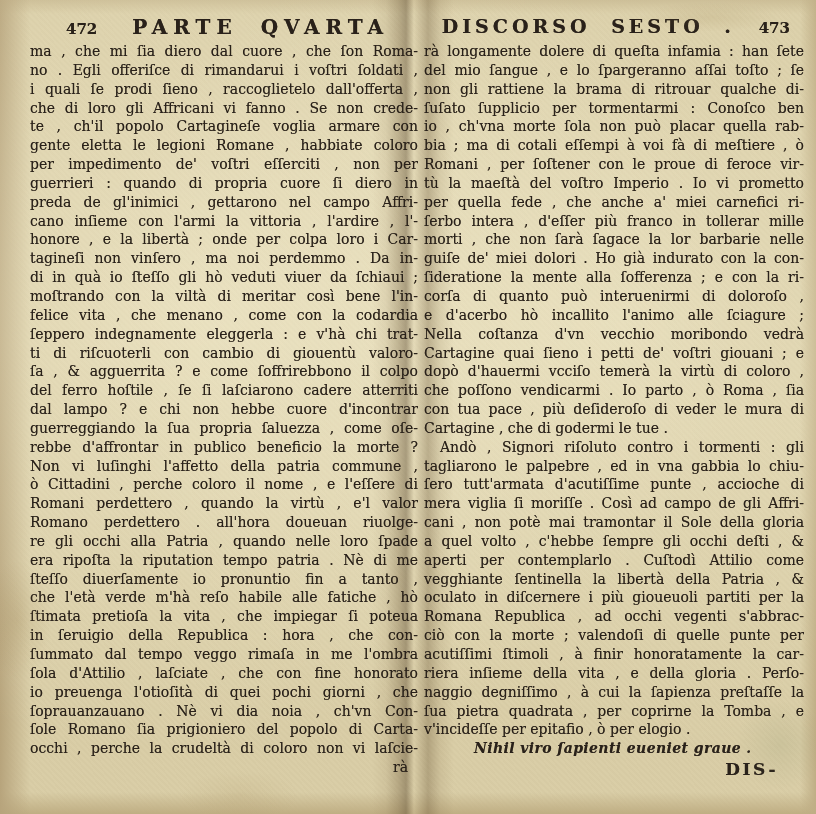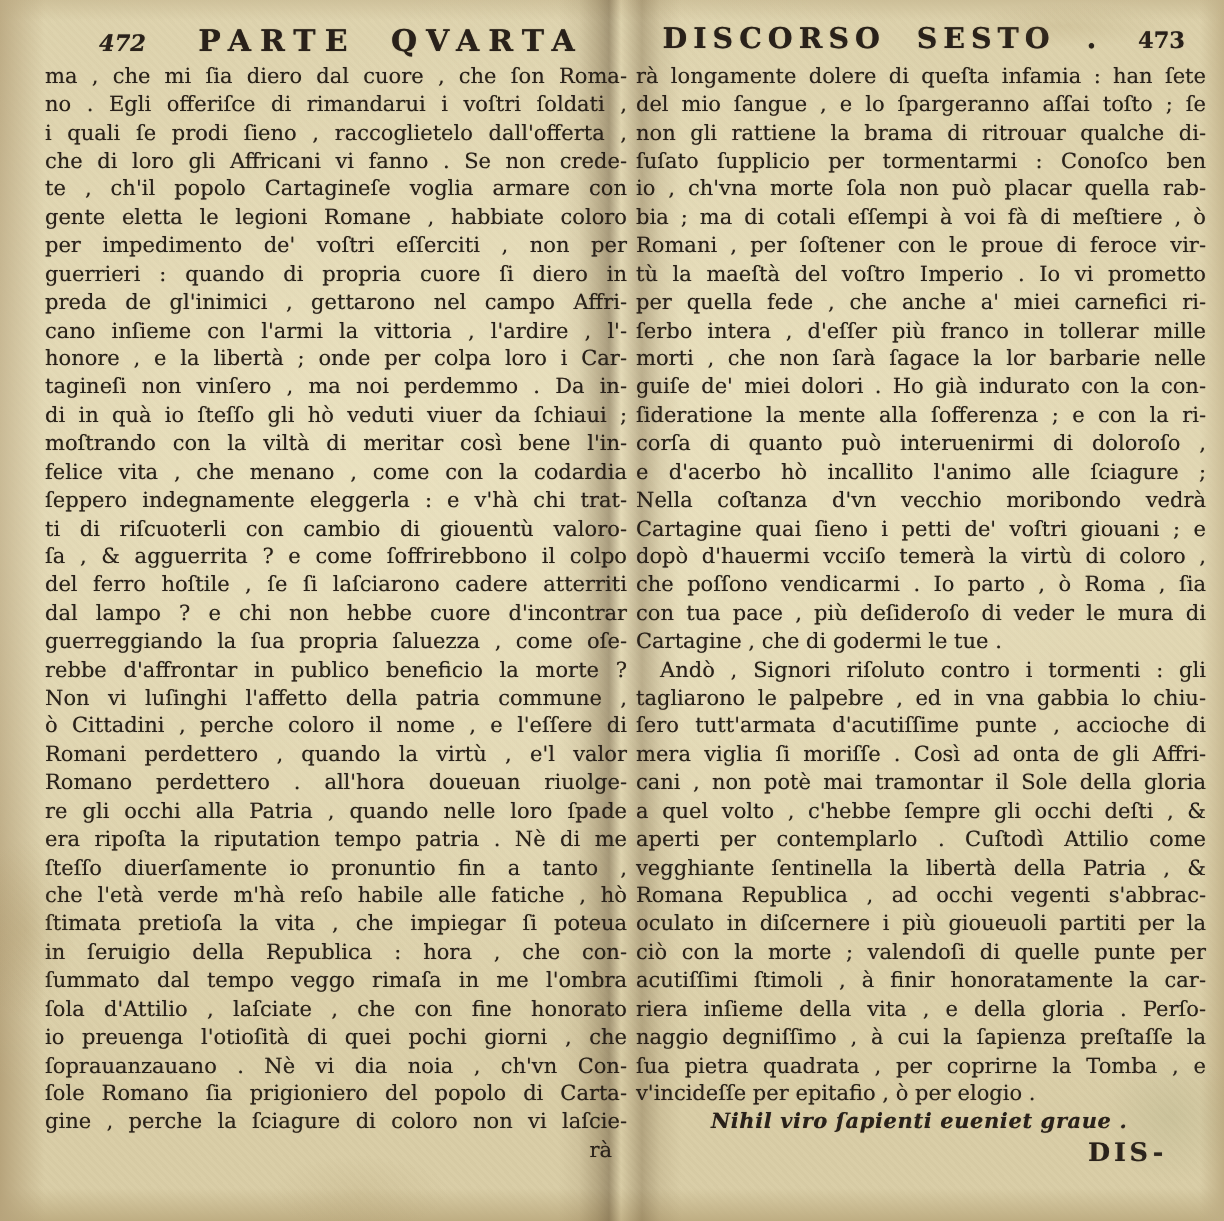--- a/index.html
+++ b/index.html
@@ -60,21 +60,21 @@
     word-spacing: 10px;
     white-space: nowrap;
     text-shadow: 0 0 0.6px rgba(41,33,20,0.7);
   }
   .page-right .running-title { font-size: 19px; letter-spacing: 4px; }
   .pagenum {
     font-size: 15px;
     font-weight: bold;
     text-shadow: 0 0 0.5px rgba(41,33,20,0.7);
   }
-  .page-left  .pagenum { margin-left: 36px; margin-right: 6px; font-style: italic; }
+  .page-left  .pagenum { margin-left: 36px; margin-right: 6px; }
   .page-right .pagenum { margin-right: 14px; margin-left: 6px; }
 
   .body-text {
     margin-top: 3px;
     font-size: 14px;
     text-shadow: 0 0 0.5px rgba(41,33,20,0.55);
   }
   .line {
     line-height: 18.85px;
     height: 18.85px;
@@ -160,21 +160,21 @@
         <div class="line">era ripoſta la riputation tempo  patria .  Nè di  me</div>
         <div class="line">ſteſſo  diuerſamente  io  pronuntio  fin  a  tanto ,</div>
         <div class="line">che l'età verde m'hà reſo habile alle  fatiche ,  hò</div>
         <div class="line">ſtimata pretioſa la vita ,  che  impiegar  ſi  poteua</div>
         <div class="line">in  ſeruigio  della  Republica :  hora ,  che  con-</div>
         <div class="line">ſummato dal tempo  veggo rimaſa  in me  l'ombra</div>
         <div class="line">ſola d'Attilio ,  laſciate ,  che  con  fine  honorato</div>
         <div class="line">io preuenga l'otioſità di  quei  pochi giorni ,  che</div>
         <div class="line">ſoprauanzauano .  Nè vi  dia  noia ,  ch'vn  Con-</div>
         <div class="line">ſole Romano ſia prigioniero del popolo di Carta-</div>
-        <div class="line">gine ,  perche la ſciagure di coloro non vi  laſcie-</div>
+        <div class="line">occhi ,  perche la crudeltà di coloro non vi  laſcie-</div>
       </div>
     <div class="catchword">rà</div>
   </div>
 
   <div class="page page-right">
     <div class="header">
       <span class="running-title">DISCORSO SESTO .</span>
       <span class="pagenum">473</span>
     </div>
     <div class="body-text">
@@ -195,27 +195,27 @@
         <div class="line">e  d'acerbo  hò  incallito  l'animo  alle  ſciagure ;</div>
         <div class="line">Nella  coſtanza  d'vn  vecchio  moribondo  vedrà</div>
         <div class="line">Cartagine quai ſieno i petti de'  voſtri  giouani ; e</div>
         <div class="line">dopò d'hauermi vcciſo temerà la  virtù di coloro ,</div>
         <div class="line">che poſſono vendicarmi .  Io parto ,  ò  Roma , ſia</div>
         <div class="line">con tua pace ,  più deſideroſo  di veder  le mura di</div>
         <div class="line end">Cartagine ,  che di godermi le tue .</div>
         <div class="line indent">Andò ,  Signori riſoluto contro i tormenti : gli</div>
         <div class="line">tagliarono le palpebre ,  ed in vna gabbia lo chiu-</div>
         <div class="line">ſero tutt'armata d'acutiſſime  punte ,  accioche di</div>
-        <div class="line">mera viglia ſi moriſſe .  Così ad onta de gli  Affri-</div>
+        <div class="line">mera viglia ſi moriſſe .  Così ad campo de gli  Affri-</div>
         <div class="line">cani ,  non potè mai tramontar il Sole della gloria</div>
         <div class="line">a quel volto ,  c'hebbe ſempre gli occhi  deſti ,  &amp;</div>
         <div class="line">aperti per contemplarlo .  Cuſtodì  Attilio  come</div>
         <div class="line">vegghiante ſentinella  la libertà  della  Patria ,  &amp;</div>
+        <div class="line">oculato in diſcernere i più gioueuoli partiti per  la</div>
         <div class="line">Romana  Republica ,  ad  occhi vegenti  s'abbrac-</div>
-        <div class="line">oculato in diſcernere i più gioueuoli partiti per  la</div>
         <div class="line">ciò con la morte ;  valendoſi di  quelle punte  per</div>
         <div class="line">acutiſſimi ſtimoli ,  à finir honoratamente  la car-</div>
         <div class="line">riera inſieme  della  vita ,  e della  gloria .  Perſo-</div>
         <div class="line">naggio degniſſimo ,  à cui la  ſapienza  preſtaſſe la</div>
         <div class="line">ſua pietra quadrata ,  per  coprirne la  Tomba ,  e</div>
         <div class="line end">v'incideſſe  per epitafio ,  ò per  elogio .</div>
         <div class="line quote">Nihil viro ſapienti eueniet graue .</div>
       </div>
     <div class="catchword">DIS-</div>
   </div>

